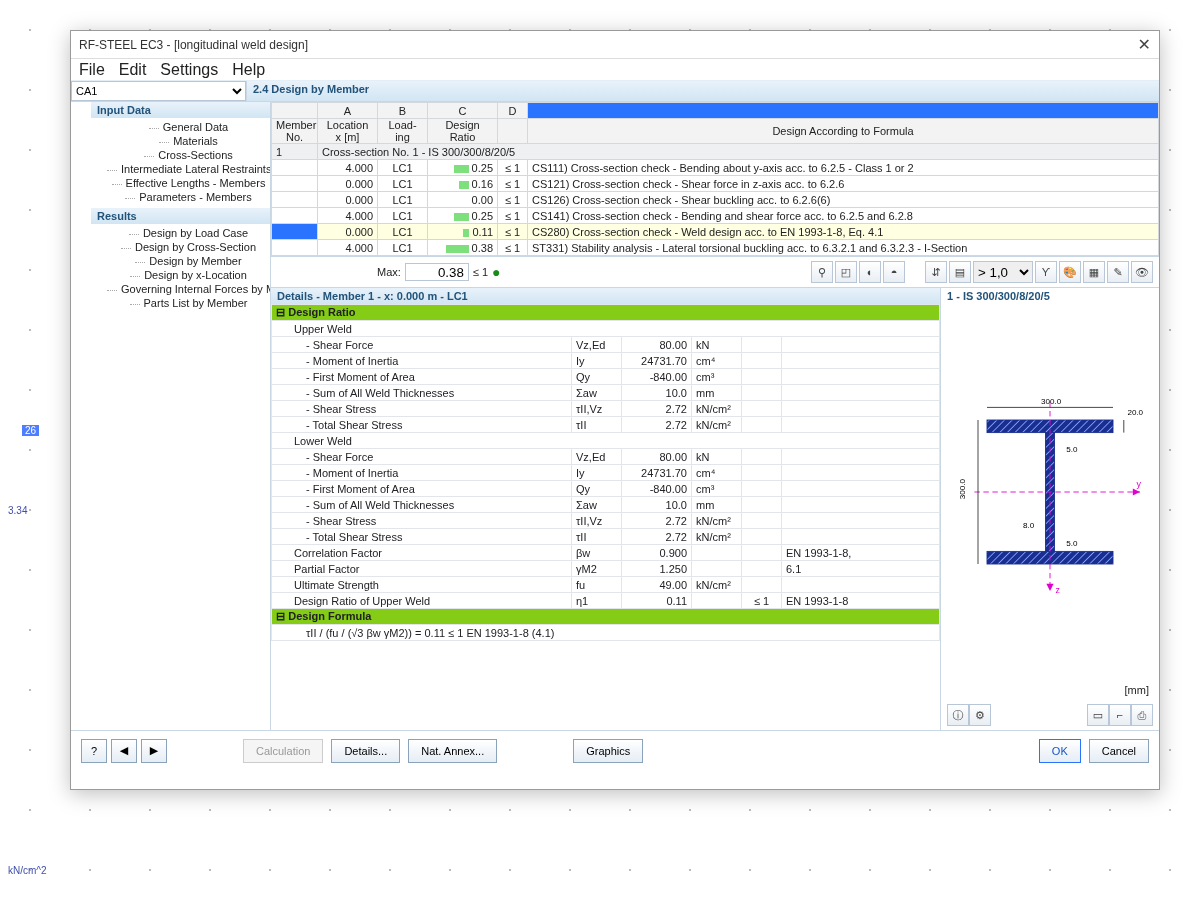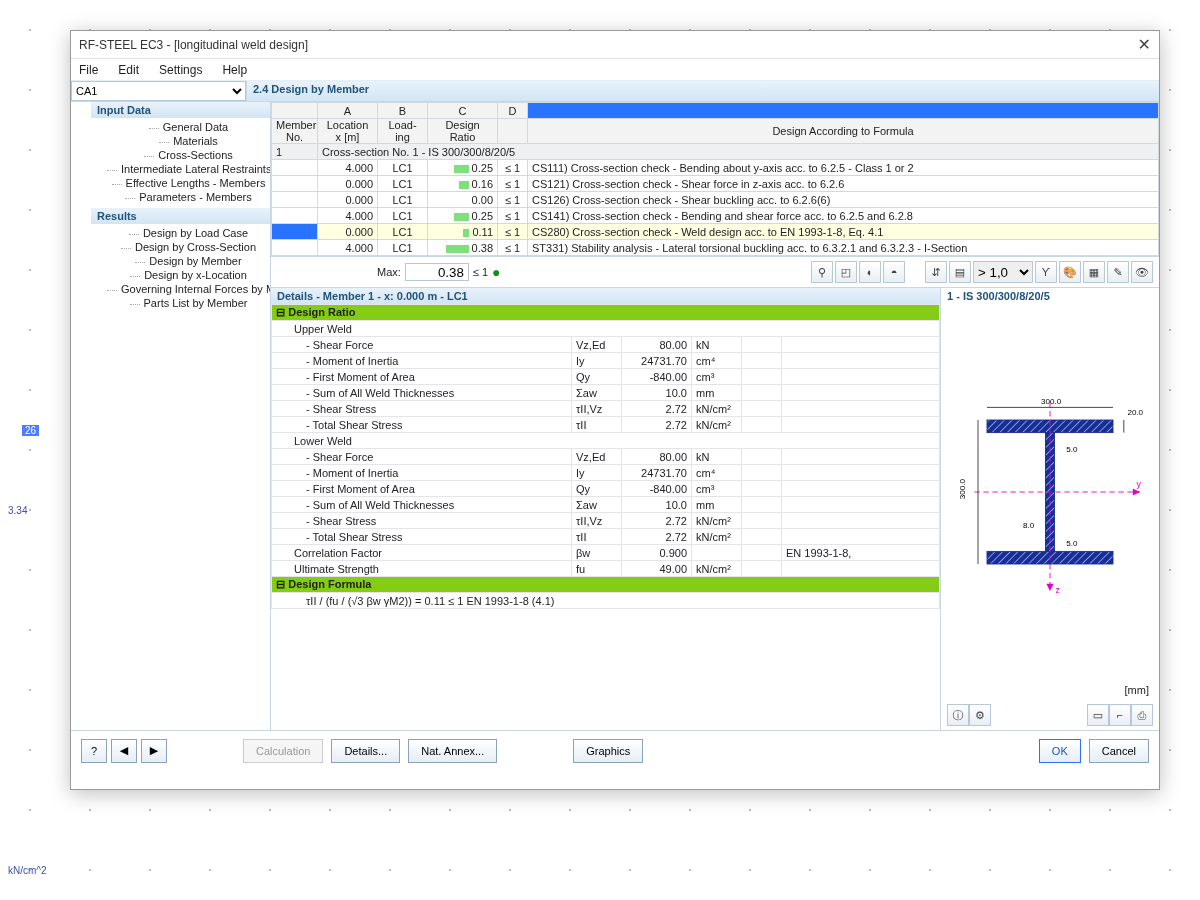--- a/index.html
+++ b/index.html
@@ -7,21 +7,21 @@
   body { width: 1200px; height: 900px; overflow: hidden; position: relative; }
   .dots-bg { position: absolute; inset: 0; background:
     radial-gradient(circle, #bbb 1px, transparent 1px);
     background-size: 60px 60px; }
   .window {
     position: absolute; left: 70px; top: 30px; width: 1090px; height: 760px;
     background: #fff; border: 1px solid #9a9a9a; box-shadow: 0 4px 20px rgba(0,0,0,0.25);
   }
   .title-bar { height: 28px; border-bottom: 1px solid #ddd; display: flex; align-items: center; padding: 0 8px; font-size: 12px; color: #333; }
   .title-bar .close { margin-left: auto; font-size: 16px; color: #444; cursor: default; }
-  .menu-bar { height: 22px; display: flex; align-items: center; gap: 20px; padding: 0 8px; font-size: 12px; border-bottom: 1px solid #e3eef7; }
+  .menu-bar { height: 22px; display: flex; align-items: center; gap: 14px; padding: 0 8px; font-size: 16px; border-bottom: 1px solid #e3eef7; }
   .menu-bar span { cursor: default; }
   .top-strip { display: flex; border-bottom: 1px solid #c9d7e4; }
   .case-sel { width: 176px; border-right: 1px solid #c9d7e4; }
   .case-sel select { width: 100%; height: 20px; border: 1px solid #b7c7d8; background: #fff; font-family: inherit; font-size: 11px; }
   .top-strip .panel-title { flex: 1; background: linear-gradient(#e8f2fb,#d2e5f3); padding: 2px 6px; font-weight: bold; color: #22537a; }
   .content { display: flex; height: calc(100% - 28px - 22px - 22px - 40px - 18px); }
   .tree { width: 180px; border-right: 1px solid #c9d7e4; overflow: auto; background: #fff; position: relative; margin-left: 20px; }
   .tree-title { background: linear-gradient(#e8f2fb,#d2e5f3); padding: 2px 6px; color: #22537a; font-weight: bold; }
   .tree ul { list-style: none; margin: 2px 0 4px 0; padding: 0 0 0 16px; }
   .tree li { white-space: nowrap; padding: 1px 0; text-align: center; }
@@ -369,26 +369,42 @@
               <tbody id="details-bottom">
                   <tr>
                     <td class="lab" style="padding-left:22px">Correlation Factor</td>
                     <td class="sym">βw</td>
                     <td class="val">0.900</td>
                     <td class="un"></td>
                     <td class="le"></td>
                     <td>EN 1993-1-8,</td>
                   </tr>
                   <tr>
+                    <td class="lab" style="padding-left:22px">Partial Factor</td>
+                    <td class="sym">γM2</td>
+                    <td class="val">1.250</td>
+                    <td class="un"></td>
+                    <td class="le"></td>
+                    <td>6.1</td>
+                  </tr>
+                  <tr>
                     <td class="lab" style="padding-left:22px">Ultimate Strength</td>
                     <td class="sym">fu</td>
                     <td class="val">49.00</td>
                     <td class="un">kN/cm²</td>
                     <td class="le"></td>
                     <td></td>
+                  </tr>
+                  <tr>
+                    <td class="lab" style="padding-left:22px">Design Ratio of Upper Weld</td>
+                    <td class="sym">η1</td>
+                    <td class="val">0.11</td>
+                    <td class="un"></td>
+                    <td class="le">≤ 1</td>
+                    <td>EN 1993-1-8</td>
                   </tr>
                 </tbody>
               <tbody>
                 <tr class="group">
                     <td colspan="6">⊟ Design Formula</td>
                   </tr>
                 <tr>
                     <td colspan="6" style="padding-left:34px">τII / (fu / (√3 βw γM2)) = 0.11 ≤ 1   EN 1993-1-8 (4.1)</td>
                   </tr>
               </tbody>

